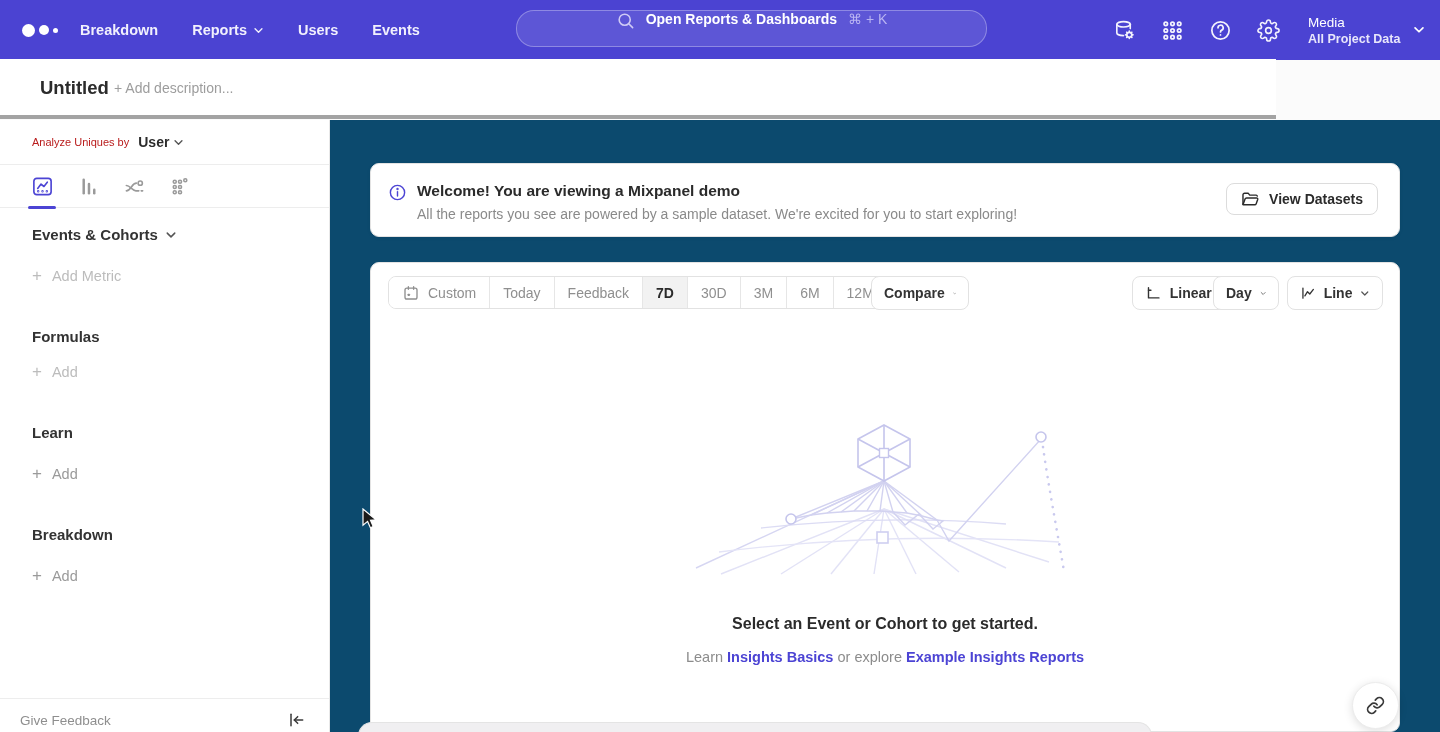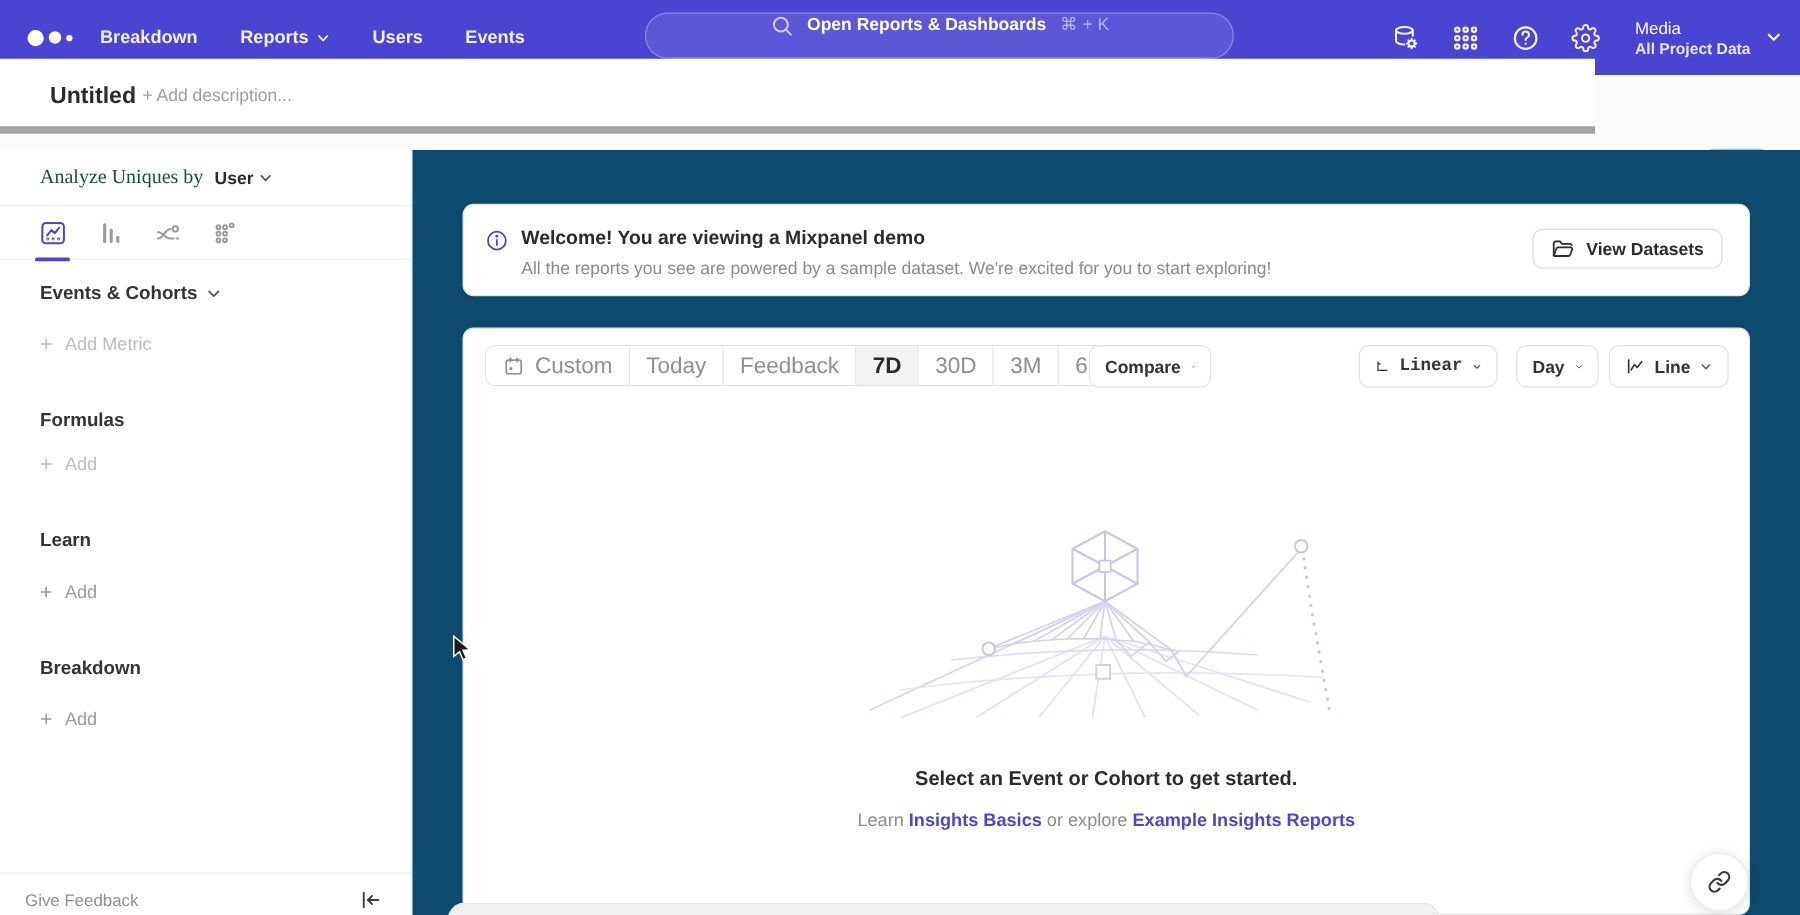--- a/index.html
+++ b/index.html
@@ -27,31 +27,31 @@
   }
   .search-bar .ph { font-size:14px; font-weight:600; color:#ffffff; }
   .search-bar .sc { font-size:14px; color:#b9b4f2; }
   .nav-right { position:absolute; left:1112px; top:0; height:60px; display:flex; align-items:center; gap:24px; color:#f3f2fd; }
   .nav-right .nicon { width:24px; height:24px; display:flex; align-items:center; justify-content:center; }
   .project-switcher { position:absolute; left:1308px; top:0; height:60px; display:flex; align-items:center; gap:12px; color:#fff; }
   .project-switcher .pname { font-size:13.5px; font-weight:400; line-height:17px; }
   .project-switcher .pscope { font-size:12.5px; font-weight:600; color:#e8e6fb; line-height:16px; }
 
   
-  .report-header { position:absolute; left:0; top:47px; width:1276px; height:60px; background:#fff; border-bottom:6px solid #a3a3a3; }
+  .report-header { position:absolute; left:0; top:59px; width:1276px; height:60px; background:#fff; border-bottom:4px solid #a3a3a3; }
   .report-title { position:absolute; left:40px; top:18px; font-size:18.5px; font-weight:700; color:#2b2b2b; }
   .report-desc { position:absolute; left:114px; top:21px; font-size:14px; color:#9d9d9d; }
   .hdr-link { position:absolute; left:1268px; top:77px; color:#3a3a3a; }
   .hdr-dots { position:absolute; left:1310px; top:80px; color:#3a3a3a; }
   .save-btn { position:absolute; left:1363px; top:72px; width:53px; height:31px; background:#b9b3ea; border:none; border-radius:8px; color:#fff; font-size:14px; font-weight:600; font-family:inherit; }
 
   
   .sidebar { position:absolute; left:0; top:120px; width:330px; height:612px; background:#fff; border-right:1px solid #e8e8e8; }
   .analyze-row { position:absolute; left:0; top:0; width:100%; height:45px; border-bottom:1px solid #ededed; display:flex; align-items:center; padding-left:32px; gap:6px; }
-  .analyze-row .lbl { font-size:16px; color:#14532d;font-family:Liberation Serif, serif; }
+  .analyze-row .lbl { font-size:11px; color:#b91c1c; }
   .analyze-row .val { font-size:14px; font-weight:700; color:#2b2b2b; margin-left:3px; display:flex; align-items:center; gap:4px; }
   .charttabs { position:absolute; left:0; top:45px; width:100%; height:43px; border-bottom:1px solid #ededed; display:flex; align-items:center; padding-left:30px; gap:22px; }
   .charttab { width:24px; height:24px; color:#9a9a9a; position:relative; display:flex; align-items:center; justify-content:center; }
   .charttab.sel { color:#4c44d4; }
   .charttab.sel::after { content:""; position:absolute; left:-2px; bottom:-11px; width:28px; height:3px; border-radius:2px; background:#4c44d4; }
   .side-section { position:absolute; left:32px; font-size:15px; font-weight:700; color:#333; display:flex; align-items:center; gap:7px; }
   .side-add { position:absolute; left:32px; font-size:14.5px; display:flex; align-items:center; gap:10px; }
   .side-add .plus { font-size:17px; line-height:14px; }
   .add-light { color:#bcbcbc; }
   .add-dark { color:#9a9a9a; }
@@ -64,21 +64,21 @@
 
   .banner { position:absolute; left:40px; top:43px; width:1030px; height:74px; background:#fff; border:1px solid #e3e3e3; border-radius:9px; box-shadow:0 1px 4px rgba(0,0,0,0.05); }
   .banner .info { position:absolute; left:17px; top:19px; color:#4c44d4; }
   .banner .btitle { position:absolute; left:46px; top:60px; font-size:15.5px; font-weight:700; color:#2b2b2b; top:18px; }
   .banner .bsub { position:absolute; left:46px; top:42px; font-size:14px; color:#8a8a8a; }
   .view-datasets { position:absolute; right:21px; top:19px; height:32px; padding:0 14px; background:#fff; border:1px solid #dcdcdc; border-radius:8px; display:flex; align-items:center; gap:9px; font-size:14px; font-weight:600; color:#2b2b2b; font-family:inherit; }
 
   .chart-card { position:absolute; left:40px; top:142px; width:1030px; height:470px; background:#fff; border:1px solid #e3e3e3; border-radius:9px; }
 
   .seg-control { position:absolute; left:17px; top:13px; height:33px; display:flex; border:1px solid #e2e2e2; border-radius:8px; overflow:hidden; background:#fff; }
-  .seg { height:100%; display:flex; align-items:center; justify-content:center; gap:8px; font-size:18px; color:#8f8f8f; border-left:1px solid #e6e6e6; padding:0 13px; background:#fff; font-family:inherit; border-top:none;border-bottom:none;border-right:none; }
+  .seg { height:100%; display:flex; align-items:center; justify-content:center; gap:8px; font-size:14px; color:#8f8f8f; border-left:1px solid #e6e6e6; padding:0 13px; background:#fff; font-family:inherit; border-top:none;border-bottom:none;border-right:none; }
   .seg:first-child { border-left:none; }
   .seg.sel { background:#f2f2f2; color:#2b2b2b; font-weight:600; }
   .tool-btn { position:absolute; top:13px; height:33px; background:#fff; border:1px solid #e2e2e2; border-radius:8px; display:flex; align-items:center; justify-content:center; gap:8px; font-size:14px; font-weight:600; color:#333; padding:16px 12px; font-family:inherit; }
 
   .empty-illustration { position:absolute; left:320px; top:158px; }
   .empty-title { position:absolute; left:0; top:352px; width:100%; text-align:center; font-size:16px; font-weight:700; color:#2b2b2b; }
   .empty-links { position:absolute; left:0; top:386px; width:100%; text-align:center; font-size:14.5px; color:#8c8c8c; }
   .empty-links .plink { color:#4c44d4; font-weight:600; cursor:pointer; }
 
   .bottom-sheet { position:absolute; left:358px; top:722px; width:794px; height:14px; background:#f0eff1; border:1px solid #e4e4e4; border-bottom:none; border-radius:14px 14px 0 0; }
@@ -352,21 +352,21 @@
           </button>
       </div>
 
       <button class="tool-btn" style="left:500px; width:98px;">
         <span>Compare</span>
         <svg width="11" height="11" viewBox="0 0 16 16" fill="none" stroke="#555" stroke-width="2" stroke-linecap="round" stroke-linejoin="round">
             <polyline points="3,5.5 8,10.5 13,5.5"></polyline>
           </svg>
       </button>
 
-      <button class="tool-btn" style="left:716px; width:111px;font-family:Liberation Mono, monospace;">
+      <button class="tool-btn" style="left:761px; width:111px;">
         <svg width="18" height="18" viewBox="0 0 24 24" fill="none" stroke="currentColor" stroke-width="2" stroke-linecap="round" stroke-linejoin="round">
             <polyline points="5,4.5 5,19 20,19"></polyline>
             <line x1="5" y1="8" x2="8.5" y2="8"></line>
           </svg>
         <span>Linear</span>
         <svg width="11" height="11" viewBox="0 0 16 16" fill="none" stroke="#555" stroke-width="2" stroke-linecap="round" stroke-linejoin="round">
             <polyline points="3,5.5 8,10.5 13,5.5"></polyline>
           </svg>
       </button>
 

